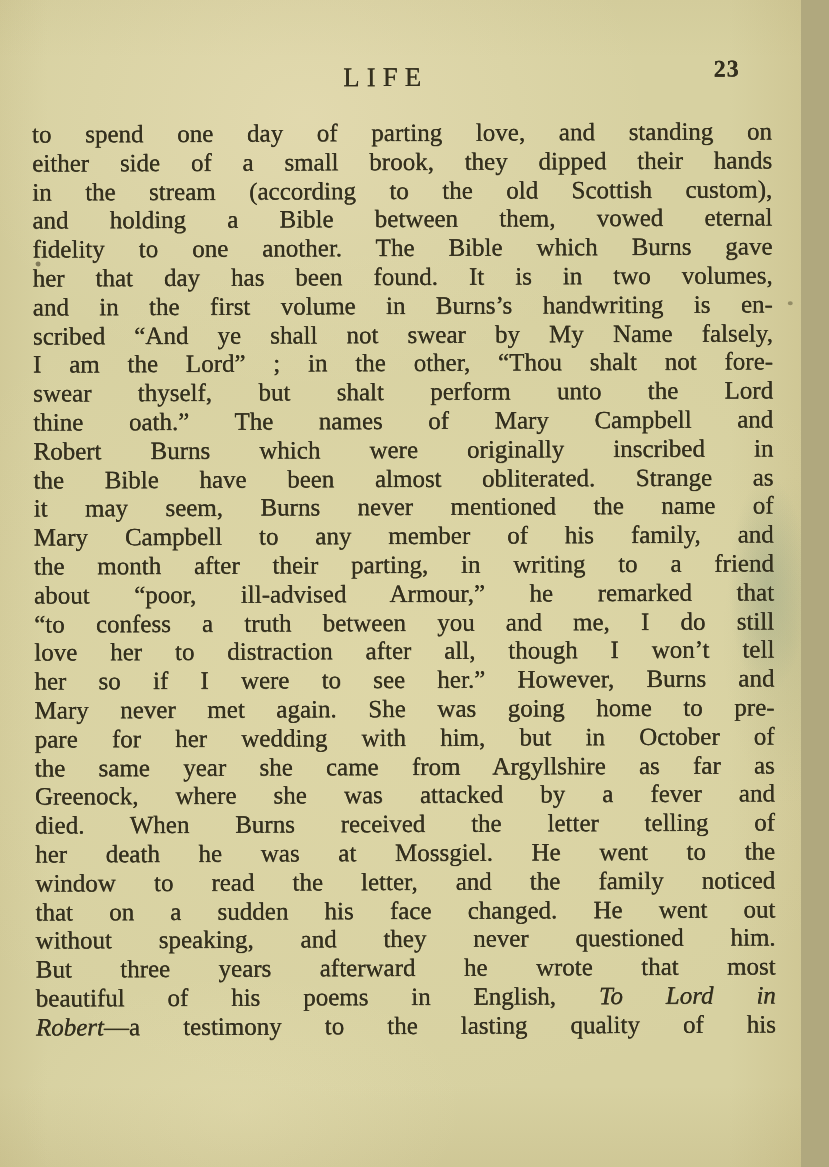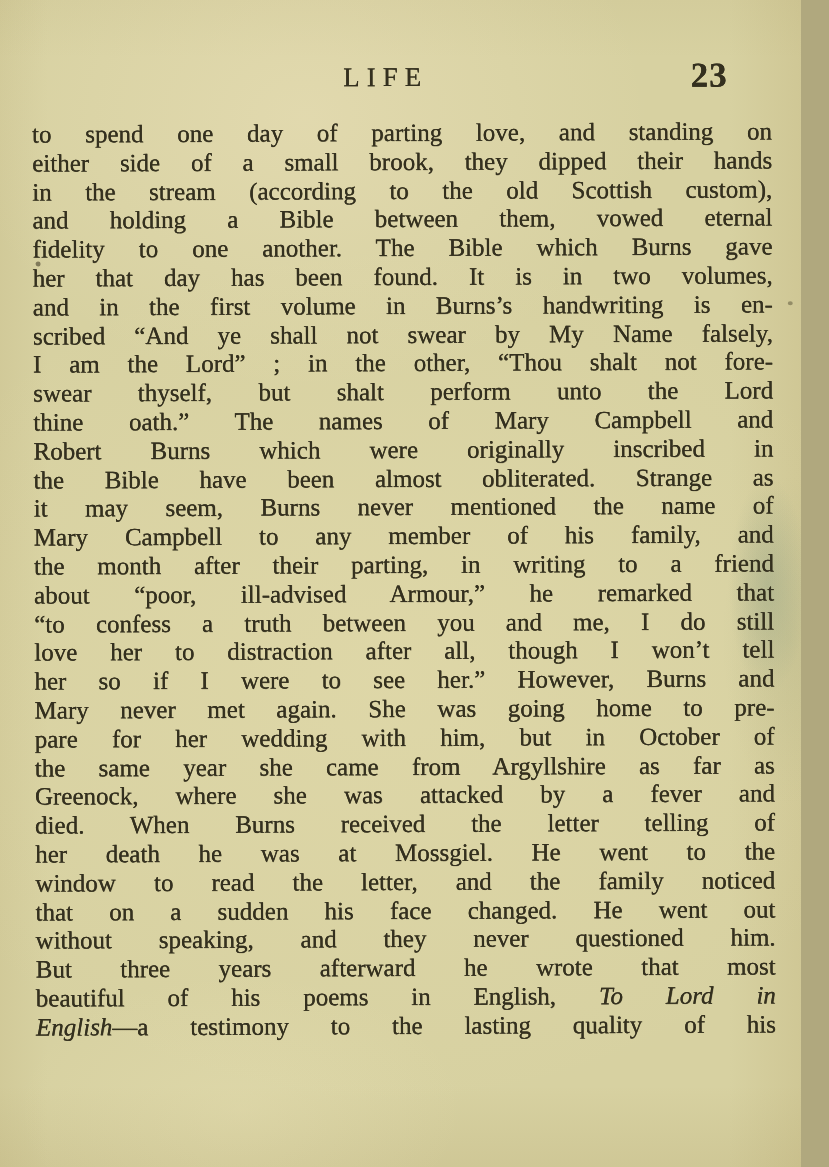--- a/index.html
+++ b/index.html
@@ -42,22 +42,22 @@
     text-align: center;
     transform: translateX(-16px);
     font-size: 27px;
     letter-spacing: 7px;
     font-weight: 500;
     text-shadow: 0 0 0.6px currentColor;
   }
   .page-number {
     position: absolute;
     top: -5px;
-    right: 44px;
-    font-size: 35px;
+    right: 32px;
+    font-size: 24px;
     font-weight: 600;
     letter-spacing: 1px;
     text-shadow: 0 0 0.5px currentColor;
   }
   .text-block {
     position: absolute;
     top: 119px;
     left: 34px;
     width: 740px;
   }
@@ -117,20 +117,20 @@
         <div class="line"><span>pare for her wedding with him, but in October of</span></div>
         <div class="line"><span>the same year she came from Argyllshire as far as</span></div>
         <div class="line"><span>Greenock, where she was attacked by a fever and</span></div>
         <div class="line"><span>died. When Burns received the letter telling of</span></div>
         <div class="line"><span>her death he was at Mossgiel. He went to the</span></div>
         <div class="line"><span>window to read the letter, and the family noticed</span></div>
         <div class="line"><span>that on a sudden his face changed. He went out</span></div>
         <div class="line"><span>without speaking, and they never questioned him.</span></div>
         <div class="line"><span>But three years afterward he wrote that most</span></div>
         <div class="line"><span>beautiful of his poems in English, </span><span class="it">To Lord in</span></div>
-        <div class="line"><span class="it">English</span><span>—a testimony to the lasting quality of his</span></div>
+        <div class="line"><span class="it">Robert</span><span>—a testimony to the lasting quality of his</span></div>
       </div>
 
     <div class="speck s1"></div>
     <div class="speck s2"></div>
 
   </div>
 </div>
 
 </body></html>

